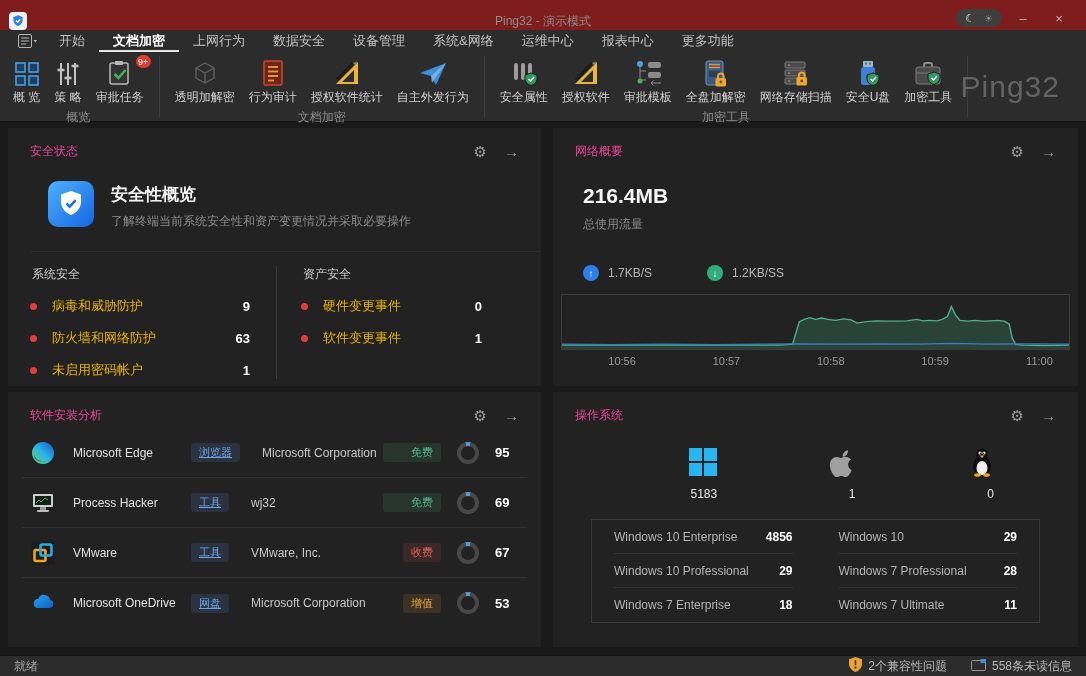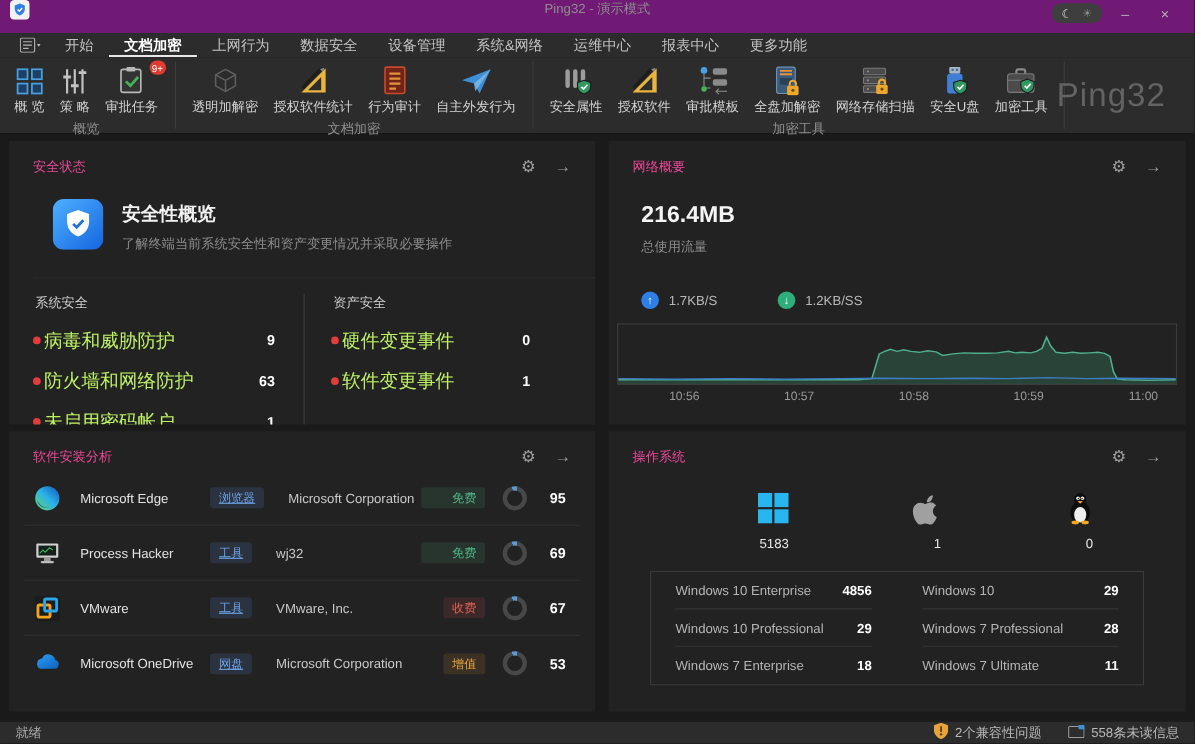--- a/index.html
+++ b/index.html
@@ -1,21 +1,21 @@
 <!DOCTYPE html>
 <html><head>
 <meta charset="utf-8">
 <style>
   * { margin:0; padding:0; box-sizing:border-box; }
   html,body { width:1086px; height:676px; overflow:hidden; }
   body { background:#1a1a1a; font-family:"Liberation Sans","DejaVu Sans",sans-serif; color:#e0e0e0;
          display:flex; flex-direction:column; }
 
   
-  .titlebar { height:30px; background:#701a75; display:flex; align-items:flex-start; position:relative; flex:0 0 auto; }
+  .titlebar { height:30px; background:#7f1d1d; display:flex; align-items:flex-end; position:relative; flex:0 0 auto; }
   .app-logo { margin-left:9px; width:18px; height:18px; display:flex; }
   .win-title { position:absolute; left:50%; transform:translateX(-50%); color:#8d8d8d; font-size:12px; }
   .win-controls { margin-left:auto; display:flex; align-items:center; gap:6px; padding-right:12px; }
   .theme-pill { width:46px; height:18px; background:#3e3e3e; border-radius:10px; display:flex;
                 align-items:center; justify-content:space-evenly; cursor:pointer; }
   .theme-pill .moon { color:#f0f0f0; font-size:11px; }
   .theme-pill .sun  { color:#8a8a8a; font-size:10px; }
   .win-btn { width:30px; height:24px; display:flex; align-items:center; justify-content:center;
              color:#b4b4b4; font-size:13px; cursor:pointer; }
 
@@ -50,21 +50,21 @@
   
   .hero { display:flex; align-items:center; gap:17px; margin:21px 0 0 40px; }
   .hero-title { font-size:17px; font-weight:bold; color:#f2f2f2; }
   .hero-sub { font-size:12px; color:#8c8c8c; margin-top:7px; }
   .sec-cols { display:flex; margin:20px 0 0 22px; border-top:1px solid rgba(255,255,255,0.05); padding-top:14px; }
   .sec-col { width:246px; }
   .sec-col.col2 { border-left:1px solid #3a3a3a; padding-left:24px; width:232px; }
   .sec-col-title { font-size:12px; color:#cfcfcf; margin:0 0 6px 2px; }
   .metric-row { display:flex; align-items:center; margin-top:14px; padding-right:26px; }
   .dot { width:7px; height:7px; border-radius:50%; background:#e23c3c; flex:0 0 auto; }
-  .m-label { font-size:17px; color:#bef264; margin-left:3px; }
+  .m-label { font-size:13px; color:#eab308; margin-left:15px; }
   .m-value { margin-left:auto; font-size:13px; font-weight:bold; color:#fff; }
 
   
   .net-total { font-size:21px; font-weight:bold; color:#f5f5f5; margin:24px 0 0 30px; }
   .net-total-label { font-size:12px; color:#8c8c8c; margin:8px 0 0 30px; }
   .net-chips { display:flex; gap:55px; margin:32px 0 0 30px; }
   .chip { display:flex; align-items:center; gap:9px; font-size:12px; color:#b8b8b8; }
   .chip-ic { width:16px; height:16px; border-radius:50%; display:flex; align-items:center; justify-content:center;
              color:#fff; font-size:10px; font-weight:bold; }
   .chip-ic.up { background:#2f7fe8; }
@@ -82,21 +82,21 @@
   .sw-name { font-size:12px; color:#e2e2e2; margin-left:17px; width:118px; }
   .badge { font-size:11px; padding:2px 8px; border-radius:3px; white-space:nowrap; }
   .badge.cat { color:#6ea3e8; background:rgba(90,140,220,0.16);text-decoration:underline; }
   .badge.free { color:#52b788; background:rgba(82,183,136,0.13);padding-left:28px; }
   .badge.paid { color:#e06055; background:rgba(224,96,85,0.13); }
   .badge.freemium { color:#e8a33d; background:rgba(232,163,61,0.13); }
   .sw-vendor { font-size:12px; color:#c8c8c8; margin-left:22px; flex:1; }
   .ring { width:22px; height:22px; border-radius:50%; margin:0 16px 0 16px; position:relative;
           background:conic-gradient(from -14deg,#5b9bd5 0 28deg,#484848 28deg 360deg); flex:0 0 auto; }
   .ring::after { content:''; position:absolute; inset:4px; border-radius:50%; background:#222222; }
-  .sw-score { font-size:13px; font-weight:bold; color:#fff; width:24px; text-align:center; }
+  .sw-score { font-size:13px; font-weight:bold; color:#fff; width:24px; text-align:left; }
 
   
   .os-summary { display:flex; justify-content:space-around; padding:0 55px; margin-top:22px; }
   .os-item { display:flex; flex-direction:column; align-items:flex-end; width:80px; }
   .os-ic { height:32px; display:flex; align-items:center; }
   .os-count { margin-top:9px; font-size:12px; color:#e8e8e8; }
   .os-table { margin:18px 38px 0; border:1px solid #3a3a3a; padding:0 22px; display:grid;
               grid-template-columns:1fr 1fr; column-gap:46px; }
   .os-cell { display:flex; align-items:center; height:34px; font-size:12px;
              border-bottom:1px solid rgba(255,255,255,0.08); }
@@ -200,37 +200,37 @@
         <span class="ricon">
           <svg width="28" height="28" viewBox="0 0 28 28" fill="none" stroke="#5f5f5f" stroke-width="1.4">
               <path d="M5 9l9-5 9 5v10l-9 5-9-5z"></path>
               <path d="M5 9l9 5 9-5M14 14v10"></path>
             </svg>
         </span>
         <span class="rlabel">透明加解密</span>
       </div>
       <div class="rbtn">
         <span class="ricon">
+          <svg width="26" height="28" viewBox="0 0 26 28">
+              <rect x="4" y="2" width="18" height="24" rx="1.5" fill="#6e2417" stroke="#c64a2e" stroke-width="1.5"></rect>
+              <path d="M8 8h10M8 12.5h10M8 17h10M8 21.5h6" stroke="#e8923a" stroke-width="2"></path>
+            </svg>
+        </span>
+        <span class="rlabel">行为审计</span>
+      </div>
+      <div class="rbtn">
+        <span class="ricon">
           <svg width="28" height="28" viewBox="0 0 28 28">
               <path d="M3 25L25 25 25 3z" fill="#eab53c"></path>
               <path d="M9 23L21 23 21 11z" fill="#2d2d2d"></path>
               <path d="M4 21L20 4" stroke="#1d1d1d" stroke-width="3"></path>
               <path d="M20 4l4-1.5-1.5 4z" fill="#8a8a8a"></path>
             </svg>
         </span>
         <span class="rlabel">授权软件统计</span>
-      </div>
-      <div class="rbtn">
-        <span class="ricon">
-          <svg width="26" height="28" viewBox="0 0 26 28">
-              <rect x="4" y="2" width="18" height="24" rx="1.5" fill="#6e2417" stroke="#c64a2e" stroke-width="1.5"></rect>
-              <path d="M8 8h10M8 12.5h10M8 17h10M8 21.5h6" stroke="#e8923a" stroke-width="2"></path>
-            </svg>
-        </span>
-        <span class="rlabel">行为审计</span>
       </div>
       <div class="rbtn">
         <span class="ricon">
           <svg width="30" height="26" viewBox="0 0 30 26">
               <path d="M2 12L28 2 18 24 13 15z" fill="#3f8fd6"></path>
               <path d="M28 2L13 15l1 7z" fill="#7db8e8" opacity="0.85"></path>
             </svg>
         </span>
         <span class="rlabel">自主外发行为</span>
       </div>

